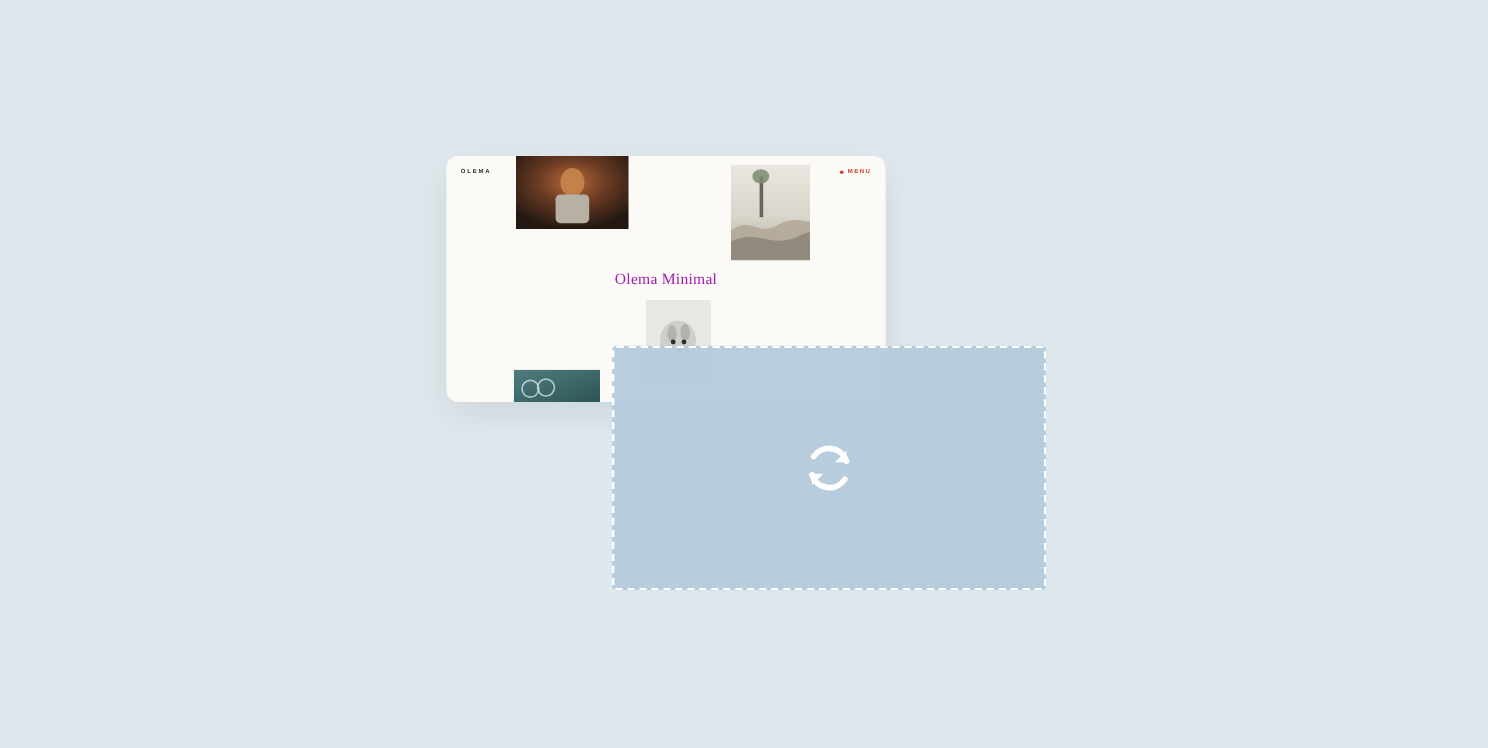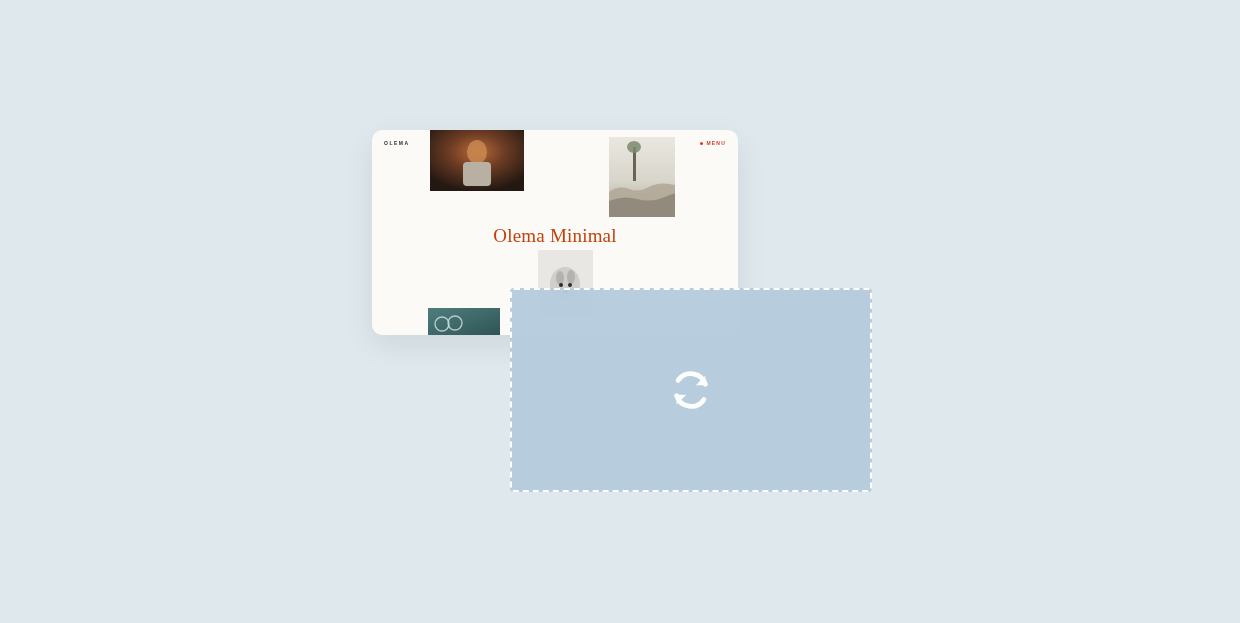--- a/index.html
+++ b/index.html
@@ -54,22 +54,22 @@
     font-weight: 600;
     color: #d23c2a;
   }
 
   .title {
     position: absolute;
     top: 95px;
     left: 0; right: 0;
     text-align: center;
     font-family: Georgia, "Times New Roman", serif;
-    font-size: 19px;
-    color: #c2410c;
+    font-size: 13px;
+    color: #a21caf;
     letter-spacing: 0.2px;
   }
 
   
   .thumb { position: absolute; overflow: hidden; }
   .thumb svg { display: block; width: 100%; height: 100%; }
 
   .thumb-1 { top: 0;   left: 58px;  width: 94px; height: 61px; } 
   .thumb-2 { top: 7px; left: 237px; width: 66px; height: 80px; } 
   .thumb-3 { top: 120px; left: 166px; width: 55px; height: 66px; } 

